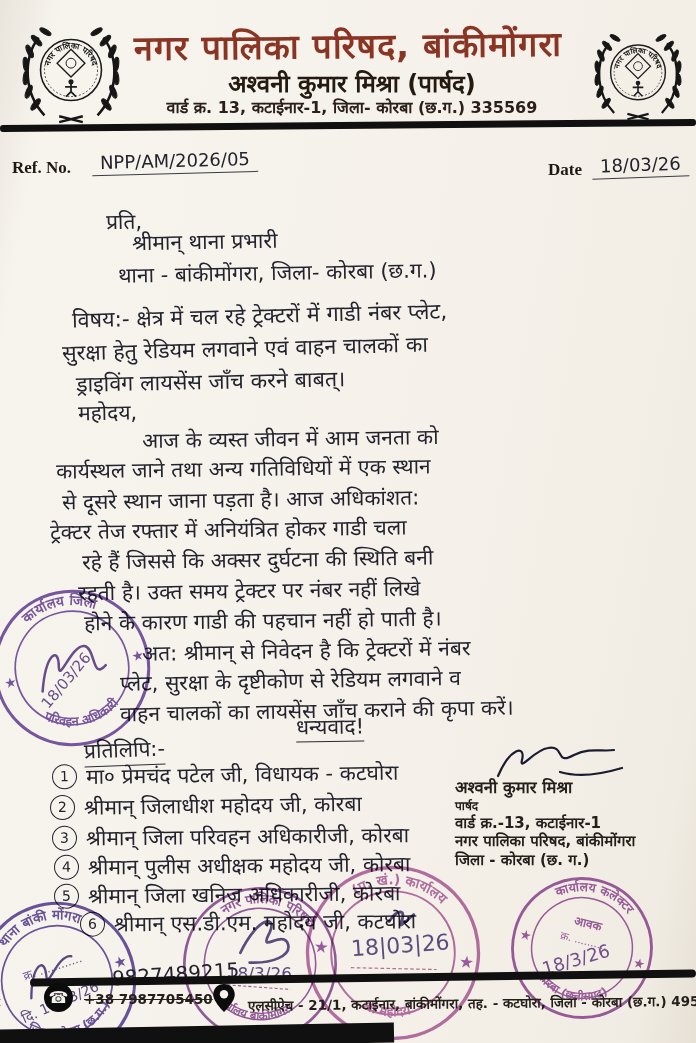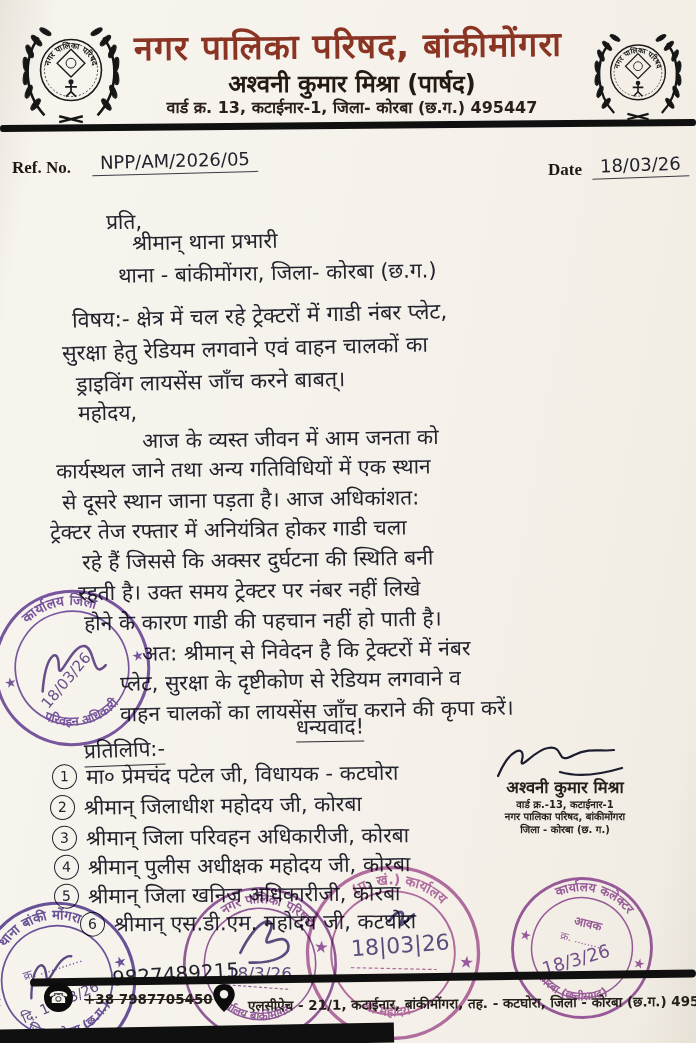--- a/index.html
+++ b/index.html
@@ -15,24 +15,24 @@
   .org-title{color:#8a3424;font-weight:bold;font-size:34px;letter-spacing:1px;white-space:nowrap;}
   .person{color:#231a12;font-weight:bold;font-size:24px;white-space:nowrap;}
   .addr{color:#2a2019;font-weight:bold;font-size:16px;white-space:nowrap;}
   .reflabel{color:#1d1812;font-weight:bold;font-size:17px;}
   .refval{font-size:18px;border-bottom:1.6px solid #3a3a42;padding:0 8px 2px 8px;}
   .bodyline{font-size:21px;}
   .subjline{font-size:21.5px;}
   .copyitem{font-size:21px;display:flex;align-items:center;}
   .circ{display:inline-block;width:23px;height:23px;border:1.7px solid #23232e;border-radius:50%;
         text-align:center;line-height:22px;font-size:14px;margin-right:9px;flex:0 0 auto;}
-  .sigblock{color:#241f1a;text-align:center;line-height:1.25;}
+  .sigblock{color:#241f1a;line-height:1.25;}
   .sigblock .nm{font-weight:bold;font-size:16.5px;}
   .sigblock .rl{font-weight:bold;font-size:12px;}
-  .sigblock .sm{font-weight:bold;font-size:10px;}
+  .sigblock .sm{font-weight:bold;font-size:15px;}
   .stamp{mix-blend-mode:multiply;opacity:.82;}
   .stamp-date{font-size:17px;color:#4a2a7d;white-space:nowrap;}
   .ftr{color:#241f1a;font-weight:bold;font-size:13.5px;white-space:nowrap;}
   .icon-disc{width:29px;height:29px;border-radius:50%;background:#0c0c0c;color:#f6f3ee;
              text-align:center;line-height:29px;font-size:16px;}
 </style>
 </head>
 <body>
 
 <div class="page">
@@ -87,21 +87,21 @@
       </text>
       <rect x="50" y="40" width="20" height="20" transform="rotate(45 60 50)" fill="none" stroke="#1c1c1c" stroke-width="1.4"></rect>
       <circle cx="60" cy="50" r="5" fill="none" stroke="#1c1c1c" stroke-width="1"></circle>
       <circle cx="60" cy="69" r="2.6" fill="#1c1c1c"></circle>
       <path d="M60,71 L60,79 M54,74 L66,74 M60,79 L55,84 M60,79 L65,84" stroke="#1c1c1c" stroke-width="1.8"></path>
     </svg>
   </div>
 
   <div class="abs org-title" style="left:348px;top:22px;transform:translateX(-50%) rotate(-.6deg);">नगर पालिका परिषद, बांकीमोंगरा</div>
   <div class="abs person" style="left:352px;top:66px;transform:translateX(-50%);">अश्वनी कुमार मिश्रा (पार्षद)</div>
-  <div class="abs addr" style="left:352px;top:96px;transform:translateX(-50%);">वार्ड क्र. 13, कटाईनार-1, जिला- कोरबा (छ.ग.) 495447</div>
+  <div class="abs addr" style="left:352px;top:96px;transform:translateX(-50%);">वार्ड क्र. 13, कटाईनार-1, जिला- कोरबा (छ.ग.) 335569</div>
 
   <div class="abs bar" style="left:0;top:122px;width:696px;height:7px;transform:rotate(-.5deg);border-radius:3px;"></div>
 
   <div class="abs reflabel serif" style="left:12px;top:158px;">Ref. No.</div>
   <div class="abs hw refval" style="left:92px;top:150px;transform:rotate(-1.5deg);">NPP/AM/2026/05</div>
   <div class="abs reflabel serif" style="left:548px;top:160px;">Date</div>
   <div class="abs hw refval" style="left:592px;top:154px;transform:rotate(-2deg);">18/03/26</div>
 
   <div class="abs hw bodyline" style="left:106px;top:207px;transform:rotate(-1deg);">प्रति,</div>
   <div class="abs hw bodyline" style="left:132px;top:227px;transform:rotate(-1deg);">श्रीमान् थाना प्रभारी</div>
@@ -152,20 +152,21 @@
   <div class="abs hw copyitem" style="left:80px;top:908px;transform:rotate(-.6deg);">
     <span class="circ">6</span>
     <span>श्रीमान् एस.डी.एम. महोदय जी, कटघोरा</span>
   </div>
 
   <svg class="abs" style="left:490px;top:742px;" width="150" height="42" viewBox="0 0 150 42">
     <path d="M8,34 C20,6 36,2 32,18 C29,30 44,8 58,6 C76,3 64,24 84,13 C100,5 112,10 124,8 M70,30 C90,36 112,32 132,26" fill="none" stroke="#1c1c30" stroke-width="2.2" stroke-linecap="round"></path>
   </svg>
   <div class="abs sigblock" style="left:455px;top:778px;width:220px;">
     <div class="nm">अश्वनी कुमार मिश्रा</div>
+    <div class="rl">पार्षद</div>
     <div class="sm">वार्ड क्र.-13, कटाईनार-1</div>
     <div class="sm">नगर पालिका परिषद, बांकीमोंगरा</div>
     <div class="sm">जिला - कोरबा (छ. ग.)</div>
   </div>
 
   <div class="abs stamp" style="left:-12px;top:584px;width:168px;height:168px;transform:rotate(-12deg);">
     <svg viewBox="0 0 160 160" width="168" height="168">
       <circle cx="80" cy="80" r="73" fill="none" stroke="#5e3596" stroke-width="3"></circle>
       <circle cx="80" cy="80" r="54" fill="none" stroke="#5e3596" stroke-width="1.6"></circle>
       <defs>

